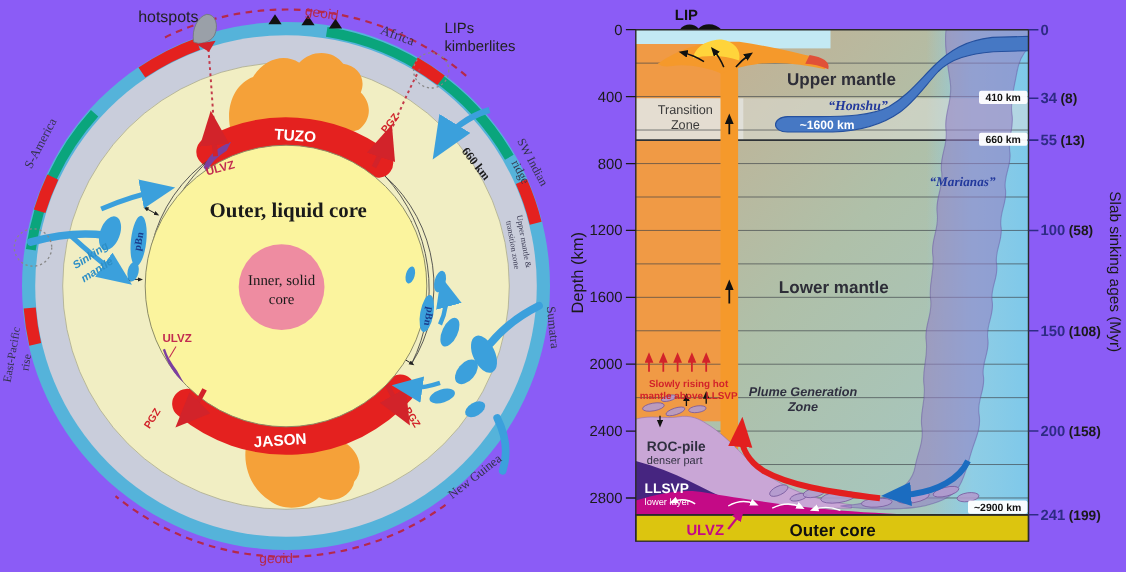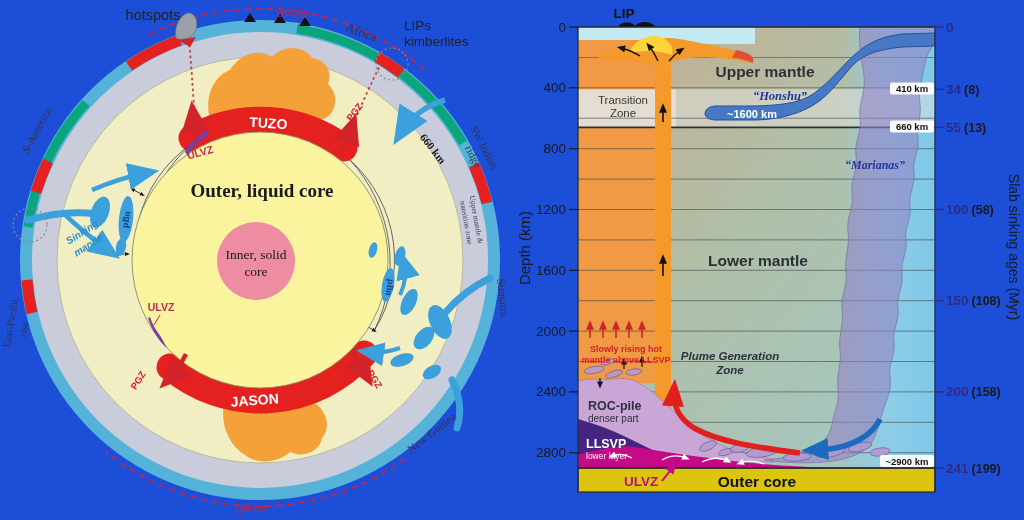--- a/index.html
+++ b/index.html
@@ -1,16 +1,16 @@
 <!DOCTYPE html>
 <html><head>
 <meta charset="utf-8">
 <style>
   html,body{margin:0;padding:0;background:#ffffff;}
-  #stage{position:relative;width:1024px;height:520px;background:#1d4ed8;overflow:hidden;
+  #stage{position:relative;width:1024px;height:520px;background:#8b5cf6;overflow:hidden;
          font-family:"Liberation Sans",sans-serif;}
   #stage svg{position:absolute;top:0;display:block;}
   #left-svg{left:0;}
   #right-svg{left:512px;}
   text{user-select:none;}
   .f-sans{font-family:"Liberation Sans",sans-serif;}
   .f-serif{font-family:"Liberation Serif",serif;}
   .b{font-weight:bold;}
   .i{font-style:italic;}
   .age-main{fill:#2E2B85;font-weight:bold;font-size:13.5px;}

